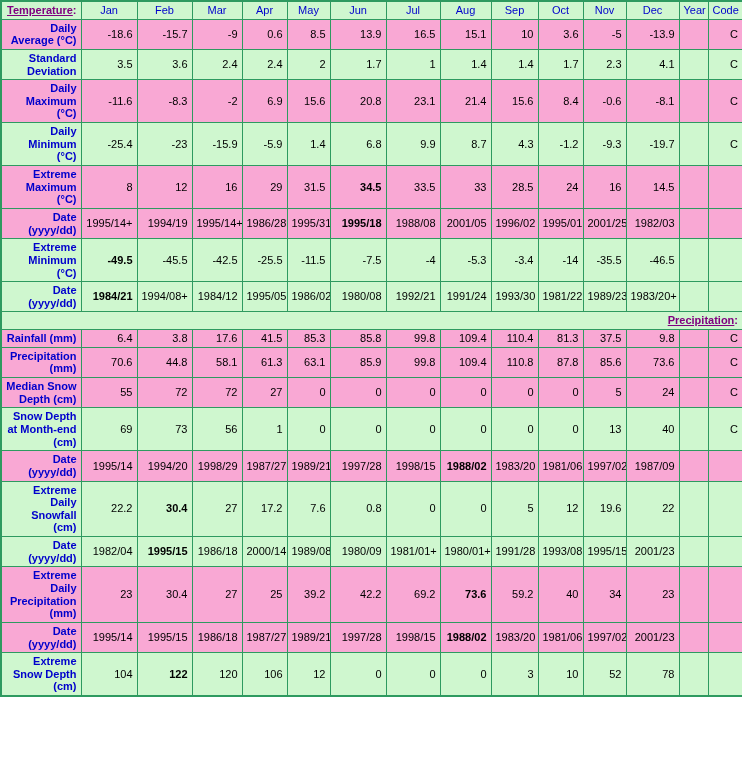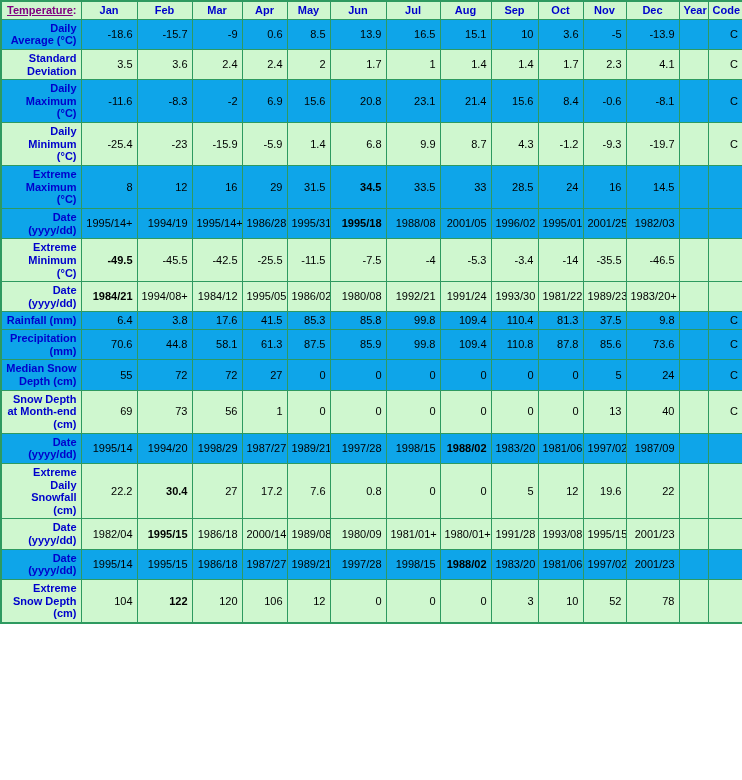--- a/index.html
+++ b/index.html
@@ -13,24 +13,24 @@
     border:2px solid #2E9A60;
   }
   table.climate td, table.climate th{
     border:1px solid #2E9A60;
     padding:2px 4px;
     vertical-align:middle;
     box-sizing:border-box;
     overflow:hidden;
   }
   tr.green{background:#CFF7CF;}
-  tr.white{background:#0ea5e9;}
+  tr.white{background:#f9a8d4;}
   th.month{
     color:#0000CC;
-    font-weight:bold;
+    font-weight:normal;
     text-align:center;
     padding:2px 1px;
   }
   td.label{
     color:#0000CC;
     font-weight:bold;
     text-align:right;
     padding:2px 1px 2px 2px;
   }
   td.num{
@@ -219,20 +219,23 @@
         <td class="num">1980/08</td>
         <td class="num">1992/21</td>
         <td class="num">1991/24</td>
         <td class="num">1993/30</td>
         <td class="num">1981/22</td>
         <td class="num">1989/23</td>
         <td class="num">1983/20+</td>
         <td class="num"></td>
         <td class="num"></td>
       </tr>
+      <tr class="green">
+        <td class="label sect" colspan="15"><a class="sectlink">Precipitation</a><span class="colon">:</span></td>
+      </tr>
       <tr class="white">
         <td class="label">Rainfall (mm)</td>
         <td class="num">6.4</td>
         <td class="num">3.8</td>
         <td class="num">17.6</td>
         <td class="num">41.5</td>
         <td class="num">85.3</td>
         <td class="num">85.8</td>
         <td class="num">99.8</td>
         <td class="num">109.4</td>
@@ -242,21 +245,21 @@
         <td class="num">9.8</td>
         <td class="num"></td>
         <td class="num">C</td>
       </tr>
       <tr class="white">
         <td class="label">Precipitation (mm)</td>
         <td class="num">70.6</td>
         <td class="num">44.8</td>
         <td class="num">58.1</td>
         <td class="num">61.3</td>
-        <td class="num">87.5</td>
+        <td class="num">63.1</td>
         <td class="num">85.9</td>
         <td class="num">99.8</td>
         <td class="num">109.4</td>
         <td class="num">110.8</td>
         <td class="num">87.8</td>
         <td class="num">85.6</td>
         <td class="num">73.6</td>
         <td class="num"></td>
         <td class="num">C</td>
       </tr>
@@ -339,20 +342,37 @@
         <td class="num">1981/01+</td>
         <td class="num">1980/01+</td>
         <td class="num">1991/28</td>
         <td class="num">1993/08</td>
         <td class="num">1995/15</td>
         <td class="num">2001/23</td>
         <td class="num"></td>
         <td class="num"></td>
       </tr>
       <tr class="white">
+        <td class="label">Extreme Daily Precipitation (mm)</td>
+        <td class="num">23</td>
+        <td class="num">30.4</td>
+        <td class="num">27</td>
+        <td class="num">25</td>
+        <td class="num">39.2</td>
+        <td class="num">42.2</td>
+        <td class="num">69.2</td>
+        <td class="num b">73.6</td>
+        <td class="num">59.2</td>
+        <td class="num">40</td>
+        <td class="num">34</td>
+        <td class="num">23</td>
+        <td class="num"></td>
+        <td class="num"></td>
+      </tr>
+      <tr class="white">
         <td class="label">Date (yyyy/dd)</td>
         <td class="num">1995/14</td>
         <td class="num">1995/15</td>
         <td class="num">1986/18</td>
         <td class="num">1987/27</td>
         <td class="num">1989/21</td>
         <td class="num">1997/28</td>
         <td class="num">1998/15</td>
         <td class="num b">1988/02</td>
         <td class="num">1983/20</td>

